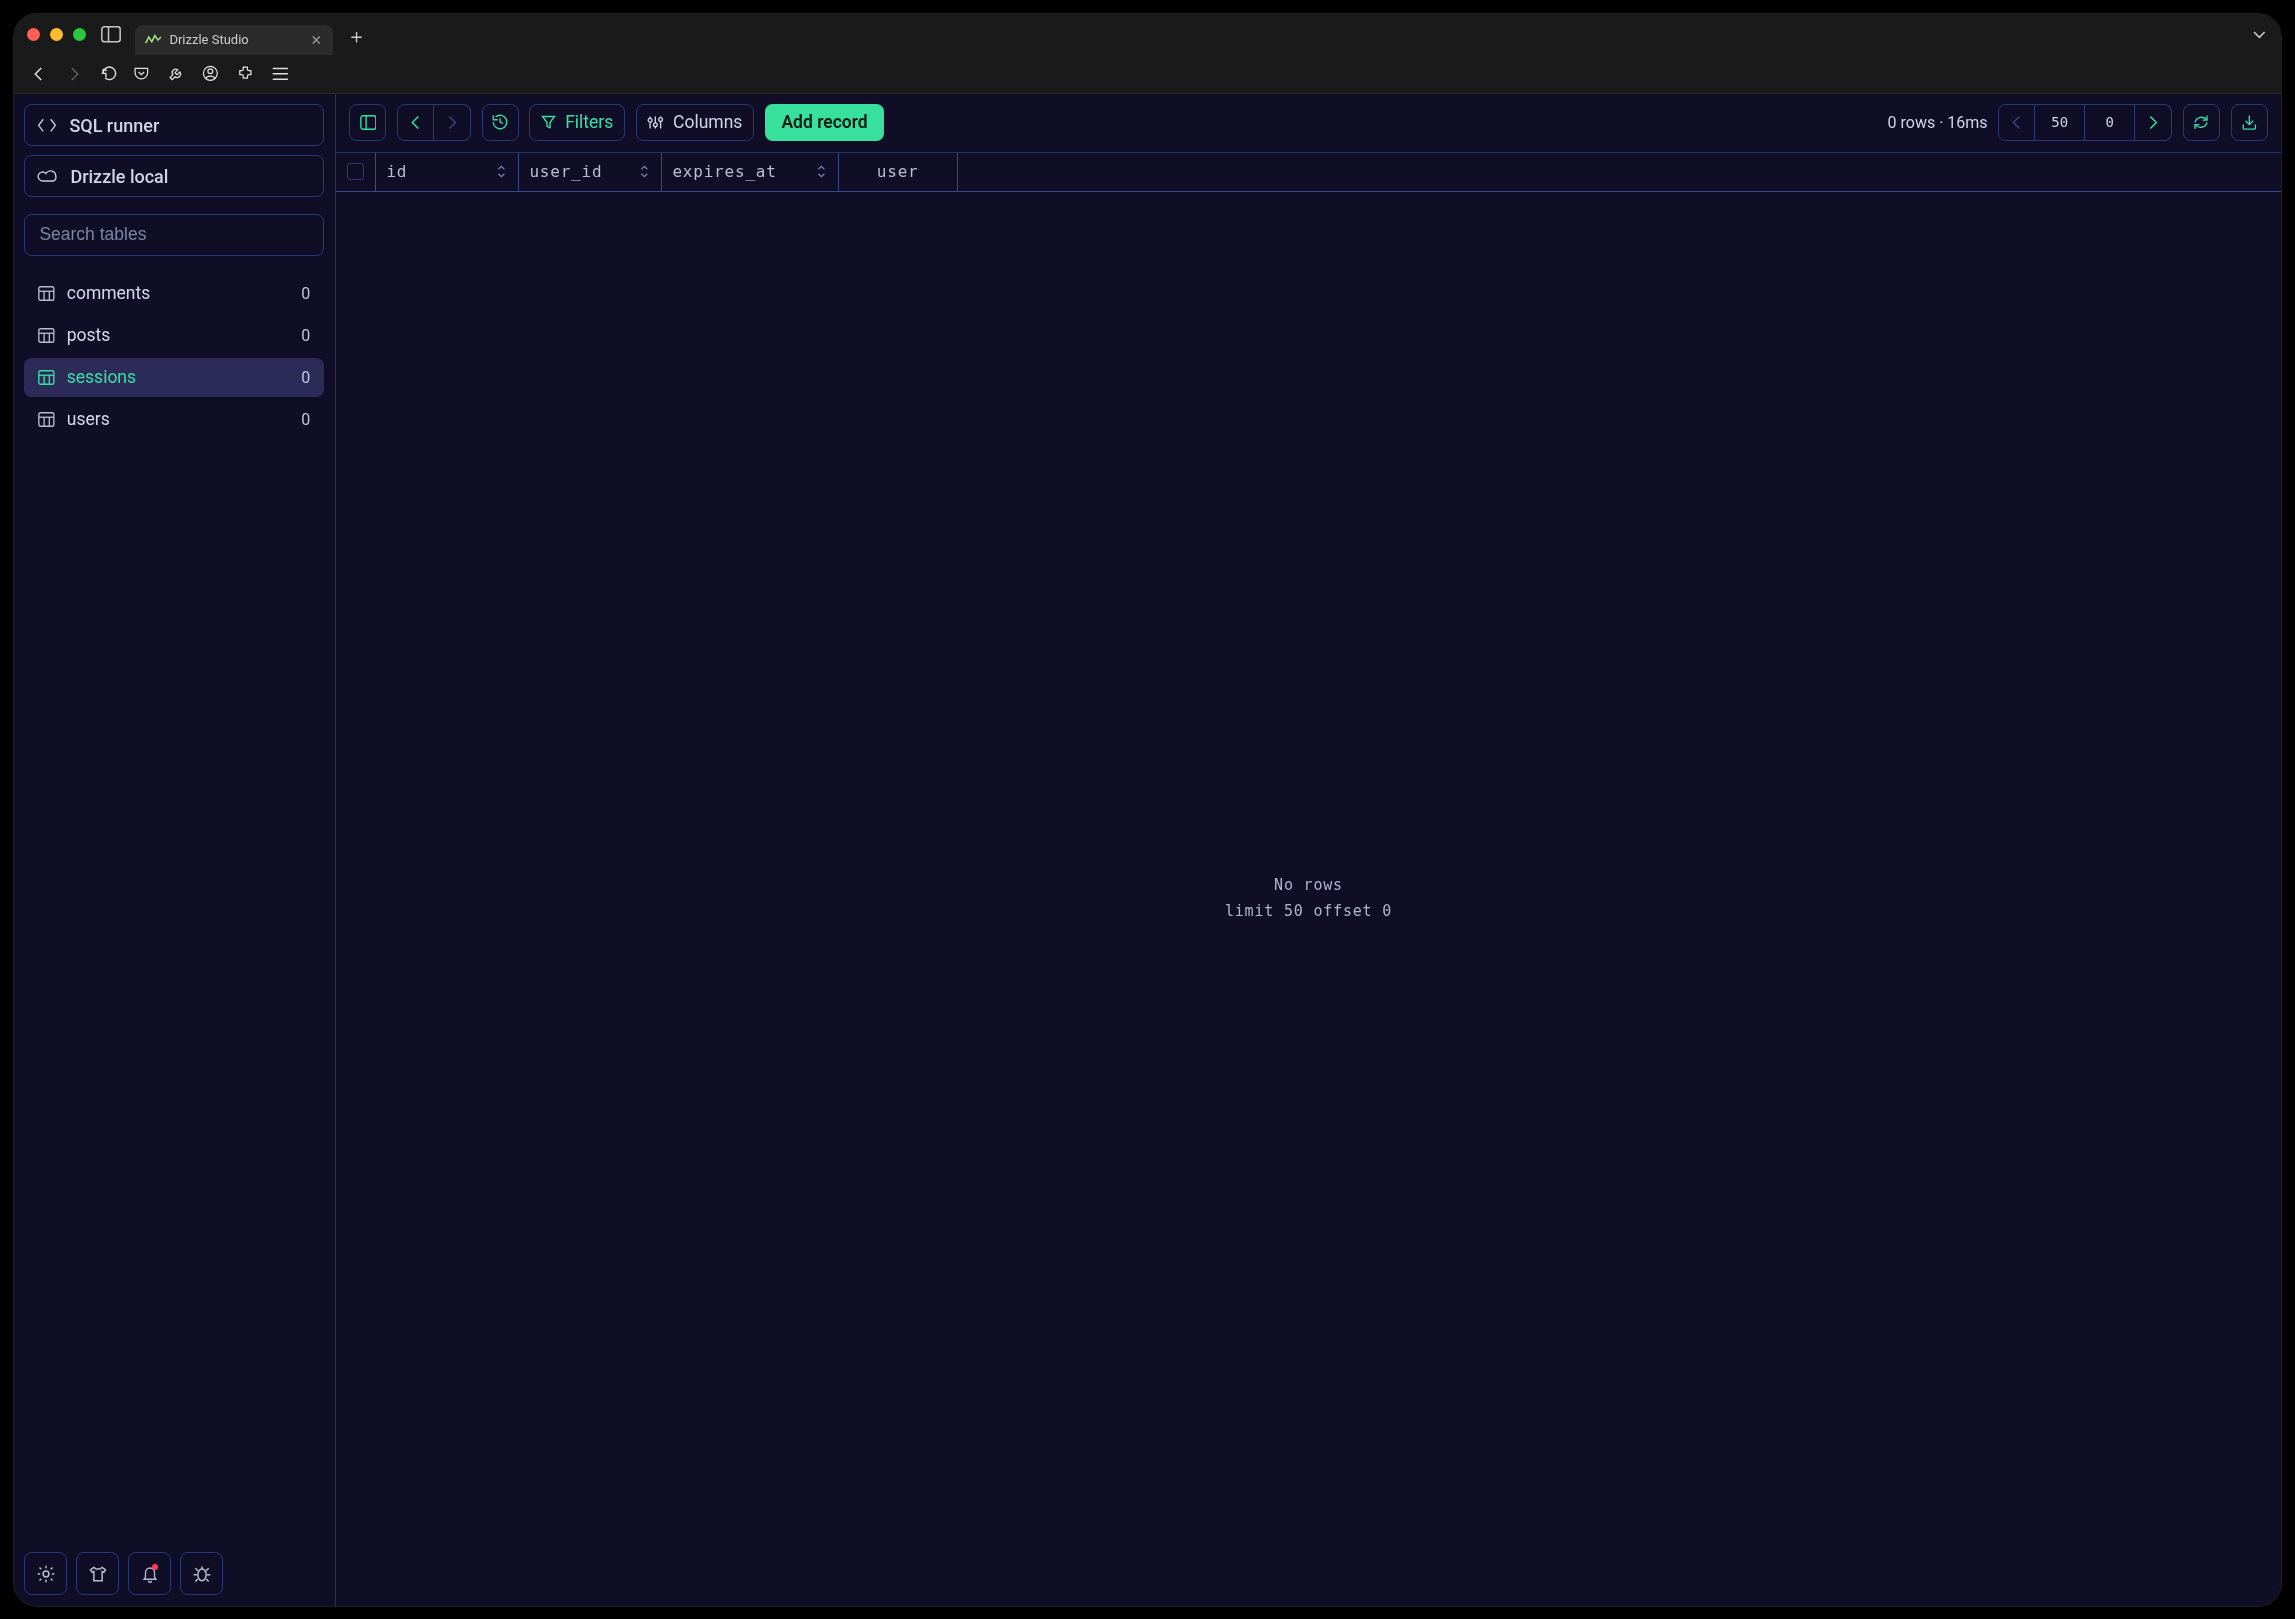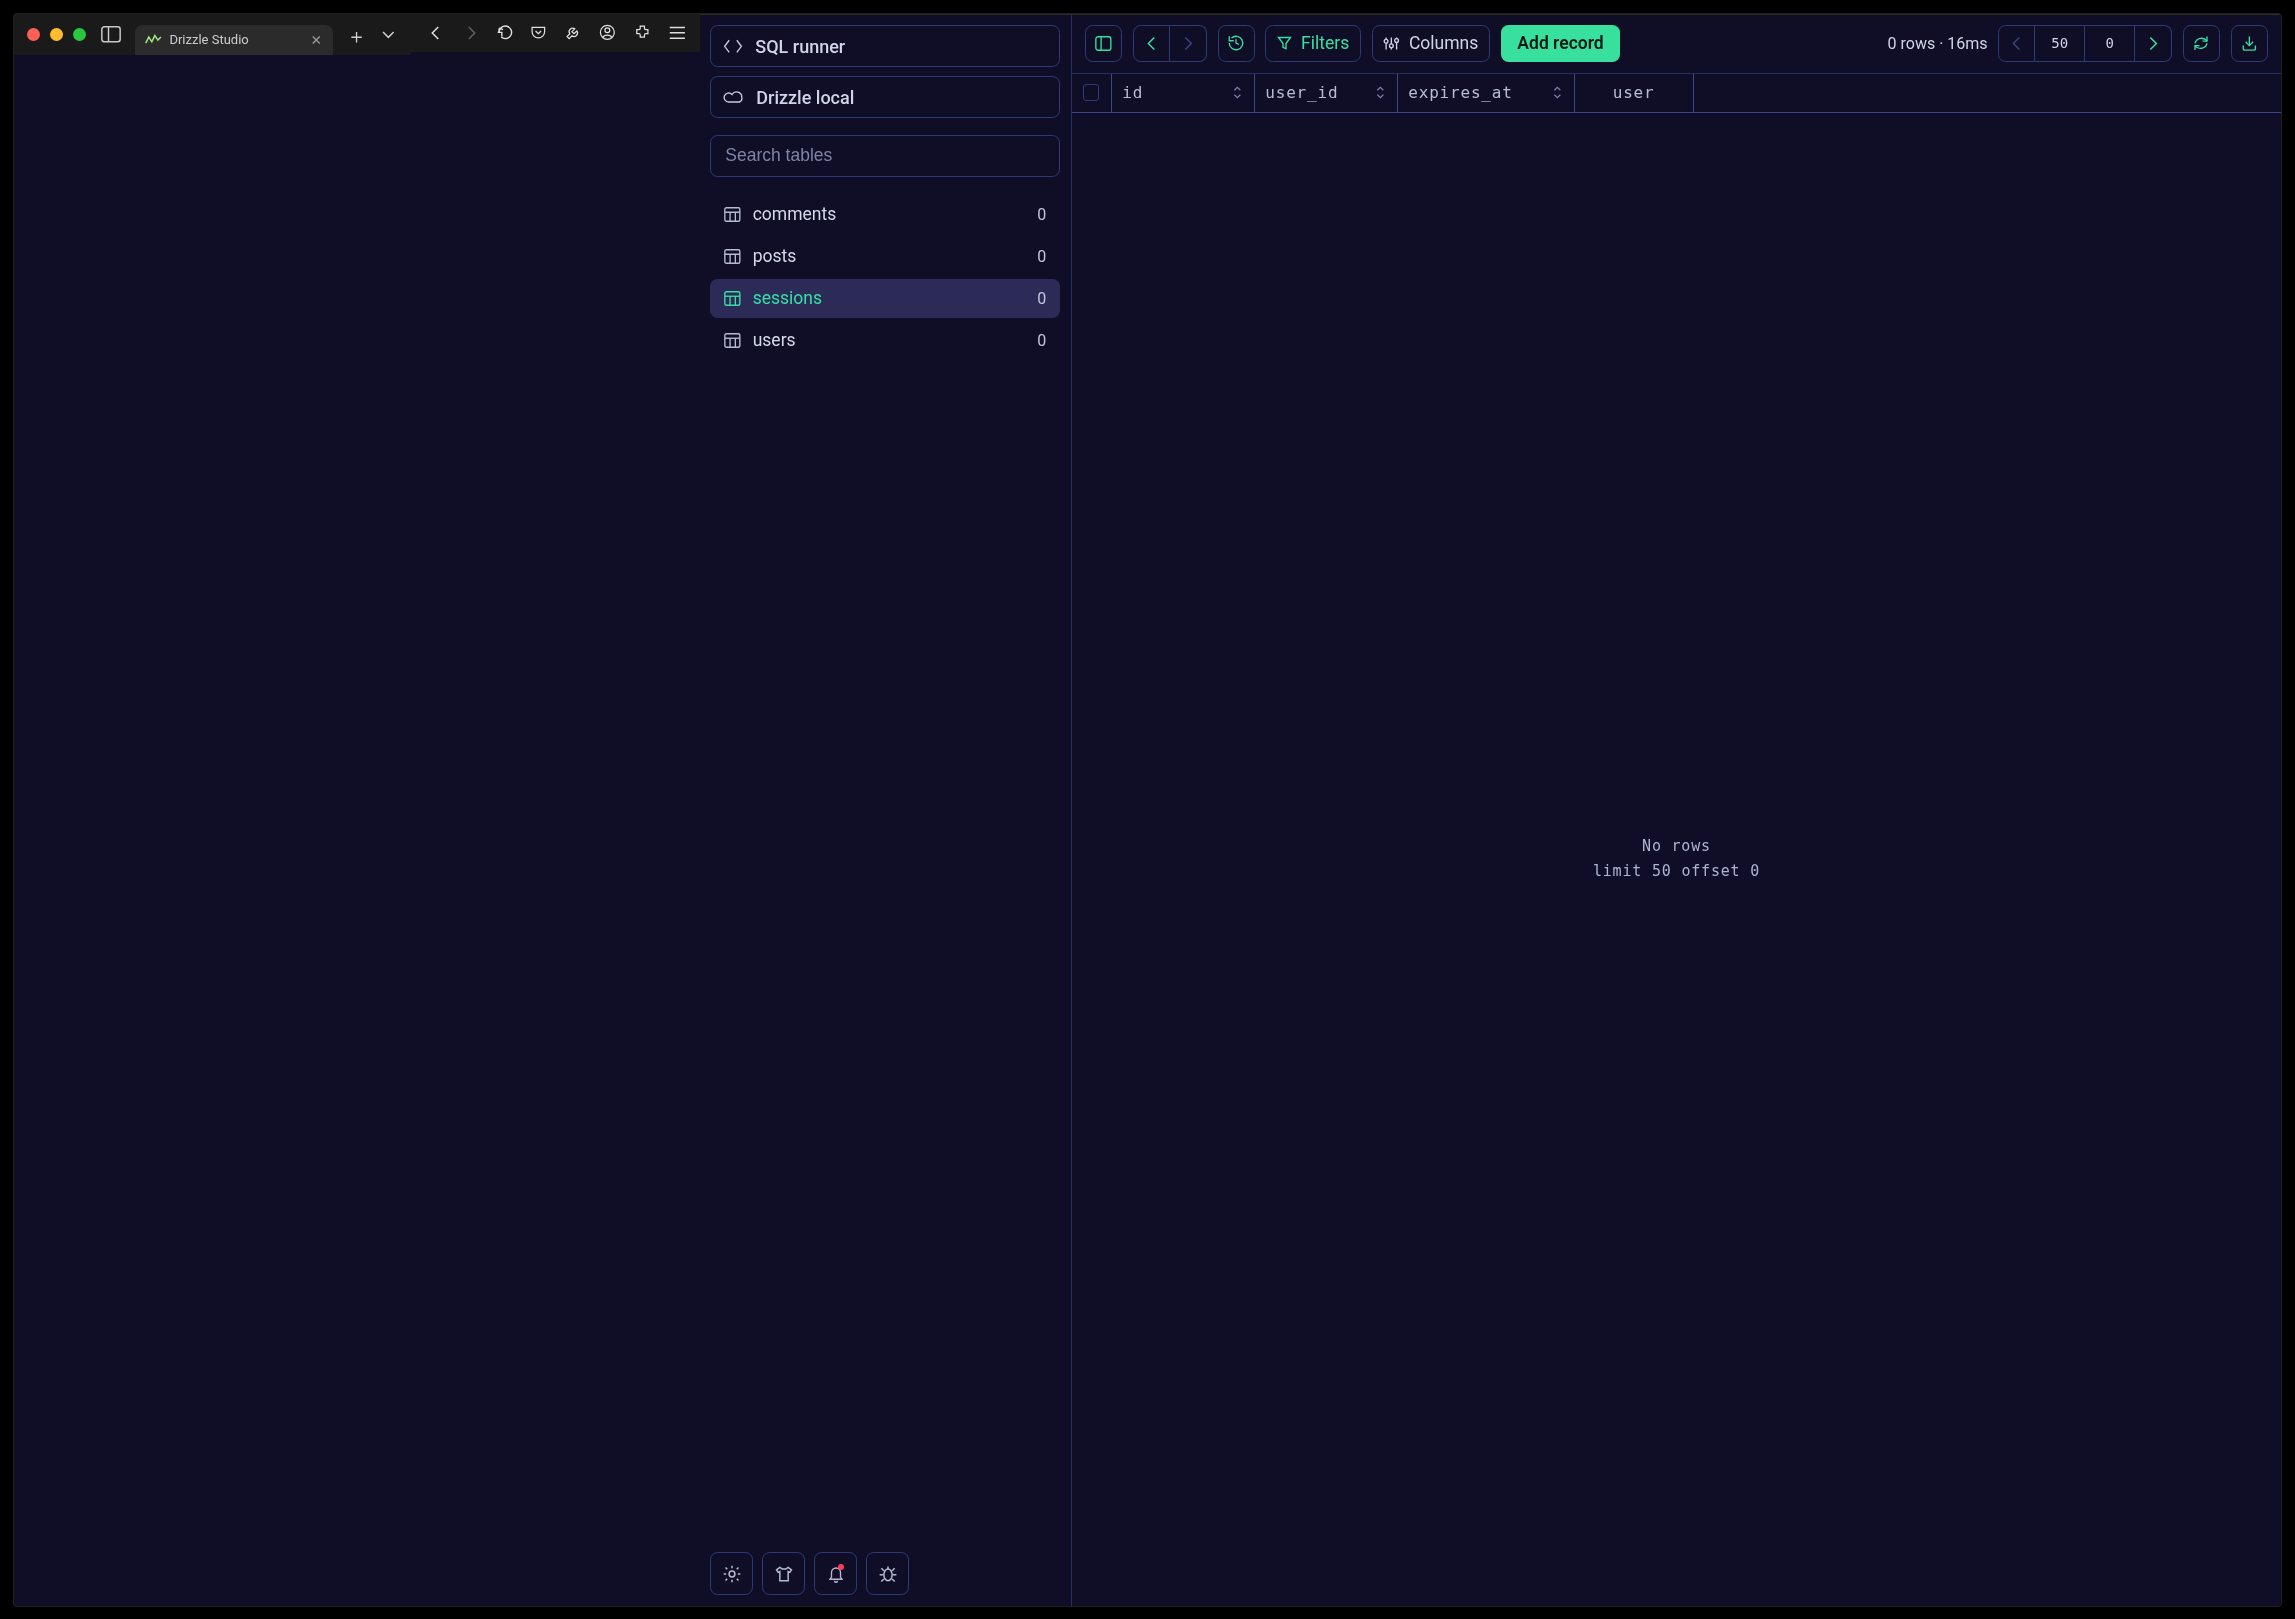--- a/index.html
+++ b/index.html
@@ -23,24 +23,24 @@
   }
   *{box-sizing:border-box;}
   html,body{margin:0;padding:0;height:100%;width:100%;background:#000;font-family:-apple-system,Segoe UI,Roboto,sans-serif;color:var(--text);}
   body{
     padding:13.7px;
   }
   .browser-window{
     width:100%;
     height:calc(100vh - 27px);
     background:var(--bg);
-    border-radius:3px;
+    border-radius:23px;
     overflow:hidden;
     display:flex;
-    flex-direction:row;
+    flex-direction:column;
     box-shadow:0 0 0 0.8px #2a2a2a;
   }
   
   .tab-bar{
     height:41px;
     background:var(--chrome-bg);
     display:flex;
     align-items:center;
     padding:0 13.7px;
     gap:13.7px;
@@ -102,21 +102,21 @@
 
   
   .app{
     flex:1;
     display:flex;
     background:var(--bg);
     overflow:hidden;
     border-top:0.8px solid #2a2a2a;
   }
   .sidebar{
-    width:372px;
+    width:322px;
     border-right:0.8px solid var(--row-border);
     display:flex;
     flex-direction:column;
     padding:10.7px;
     gap:9px;
   }
   .runner-btn{
     height:42px;
     border:0.8px solid var(--border);
     border-radius:7.6px;

